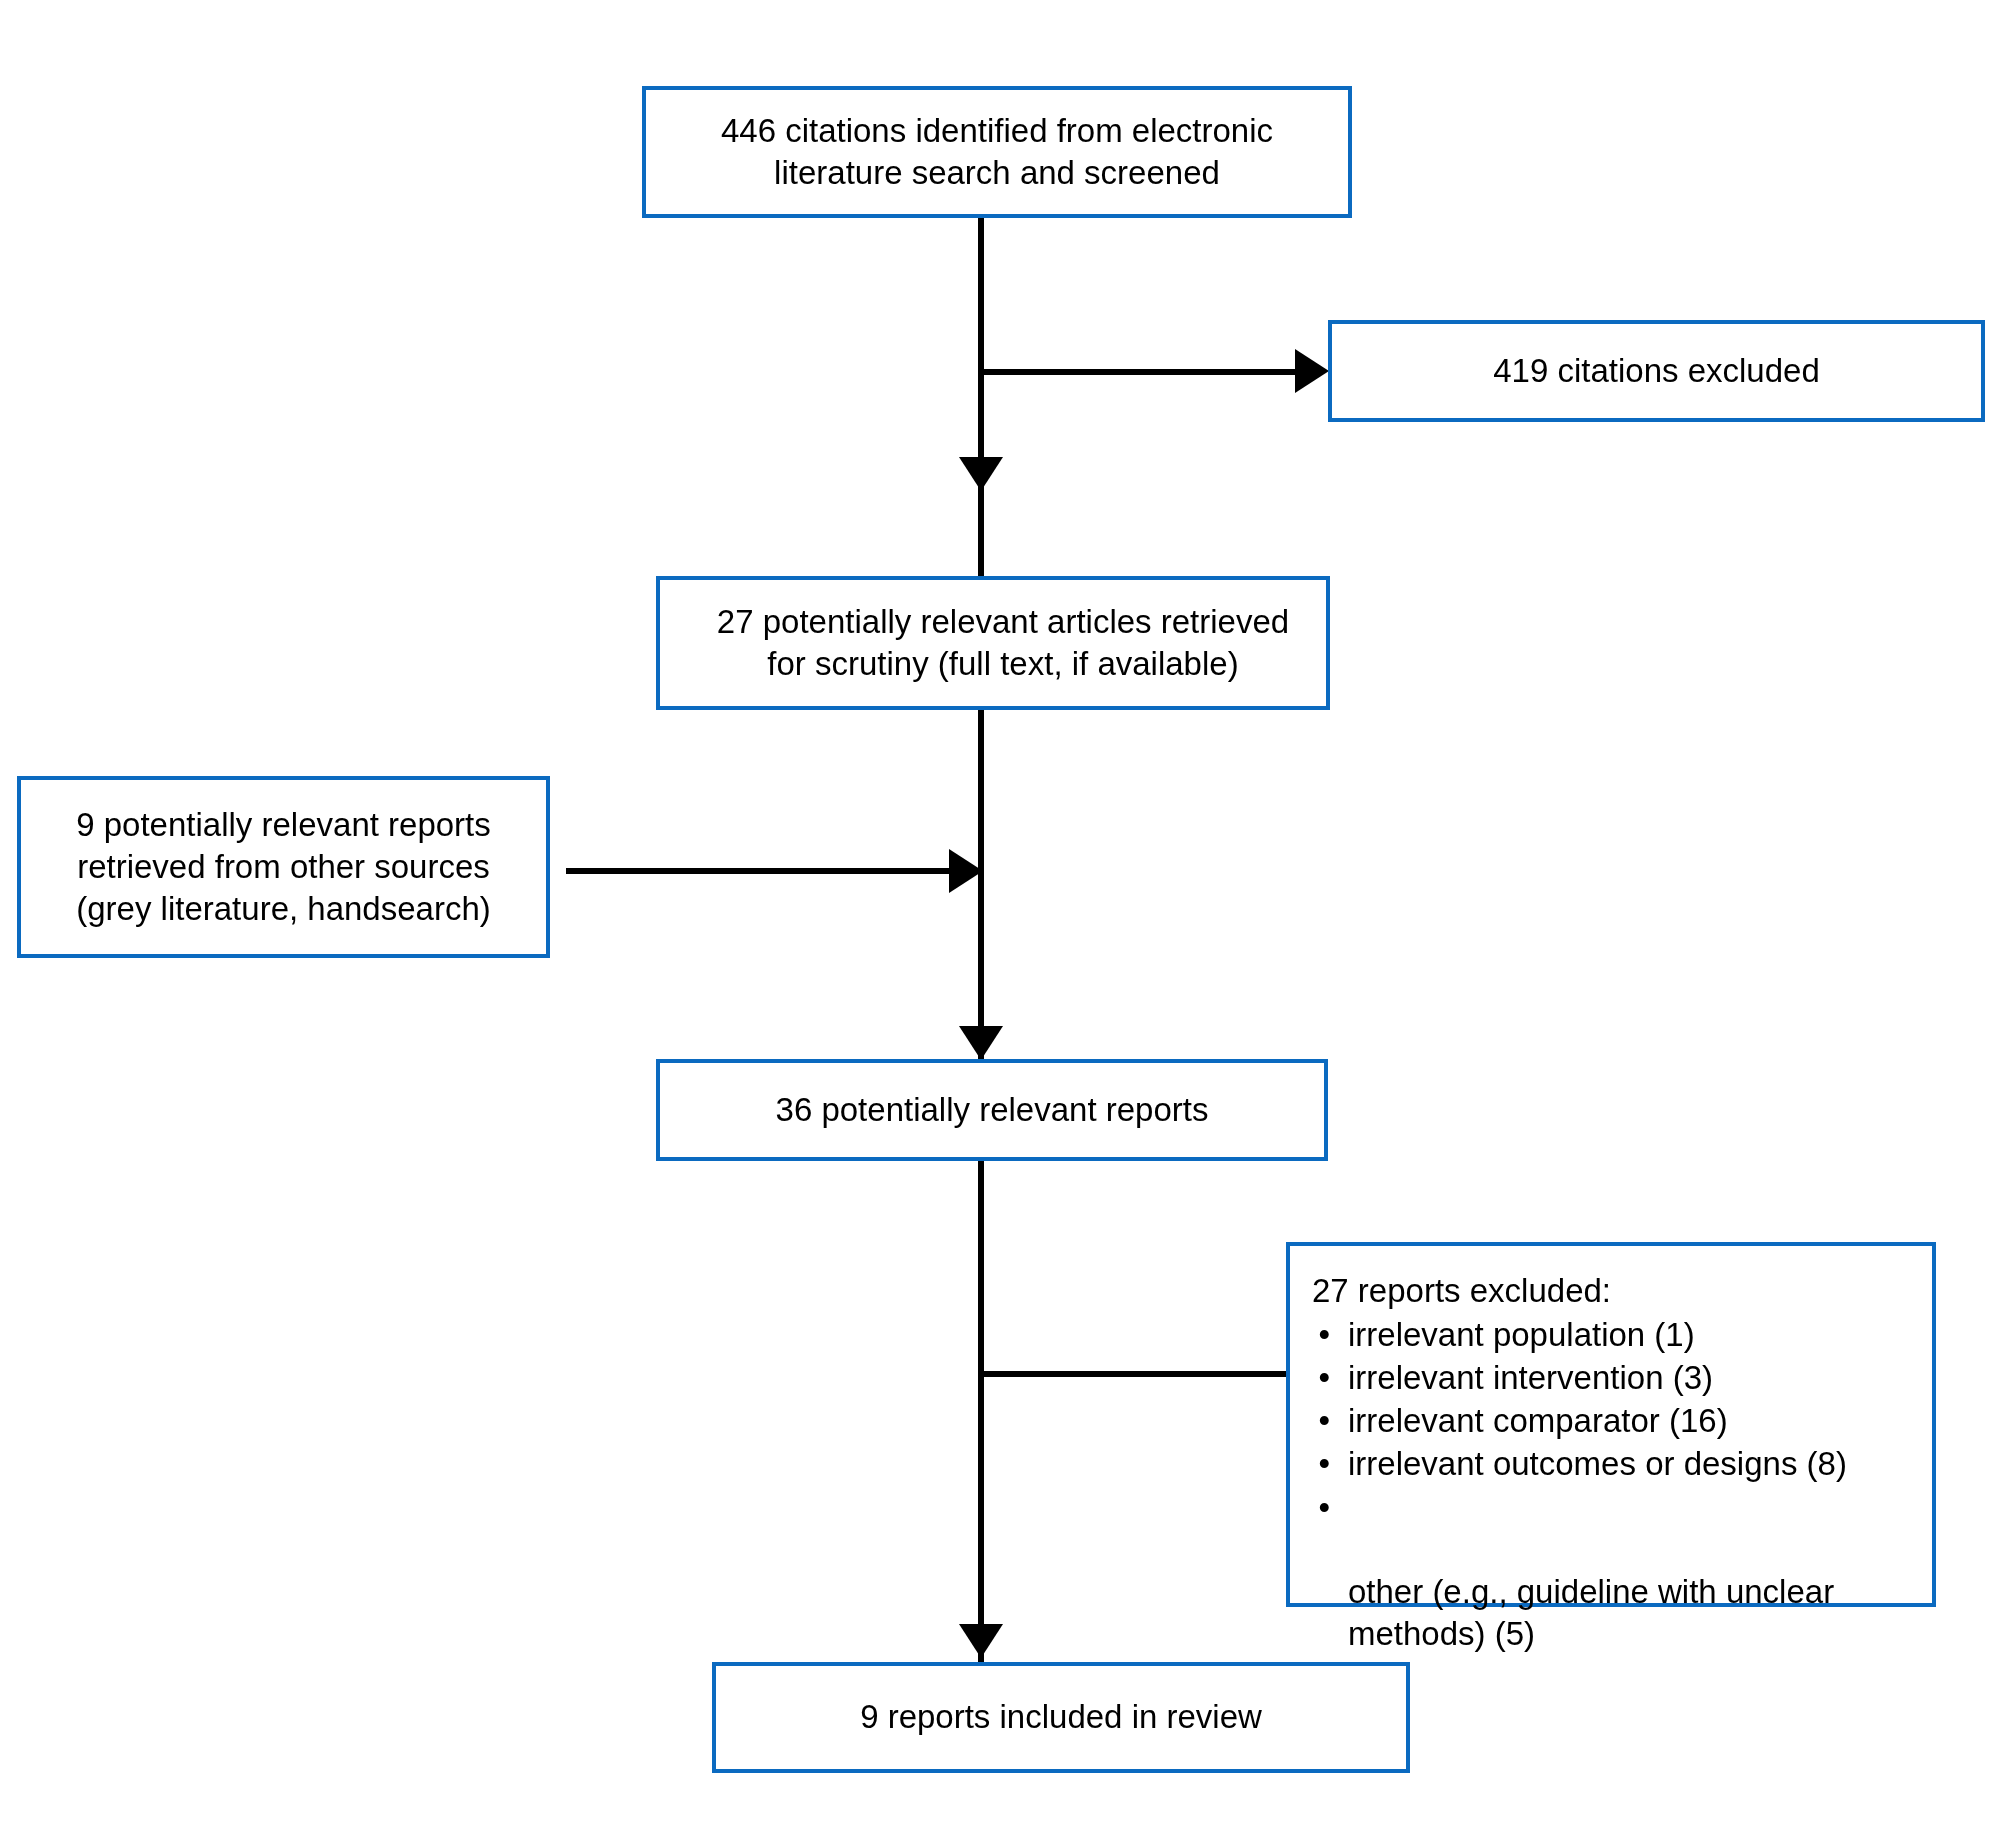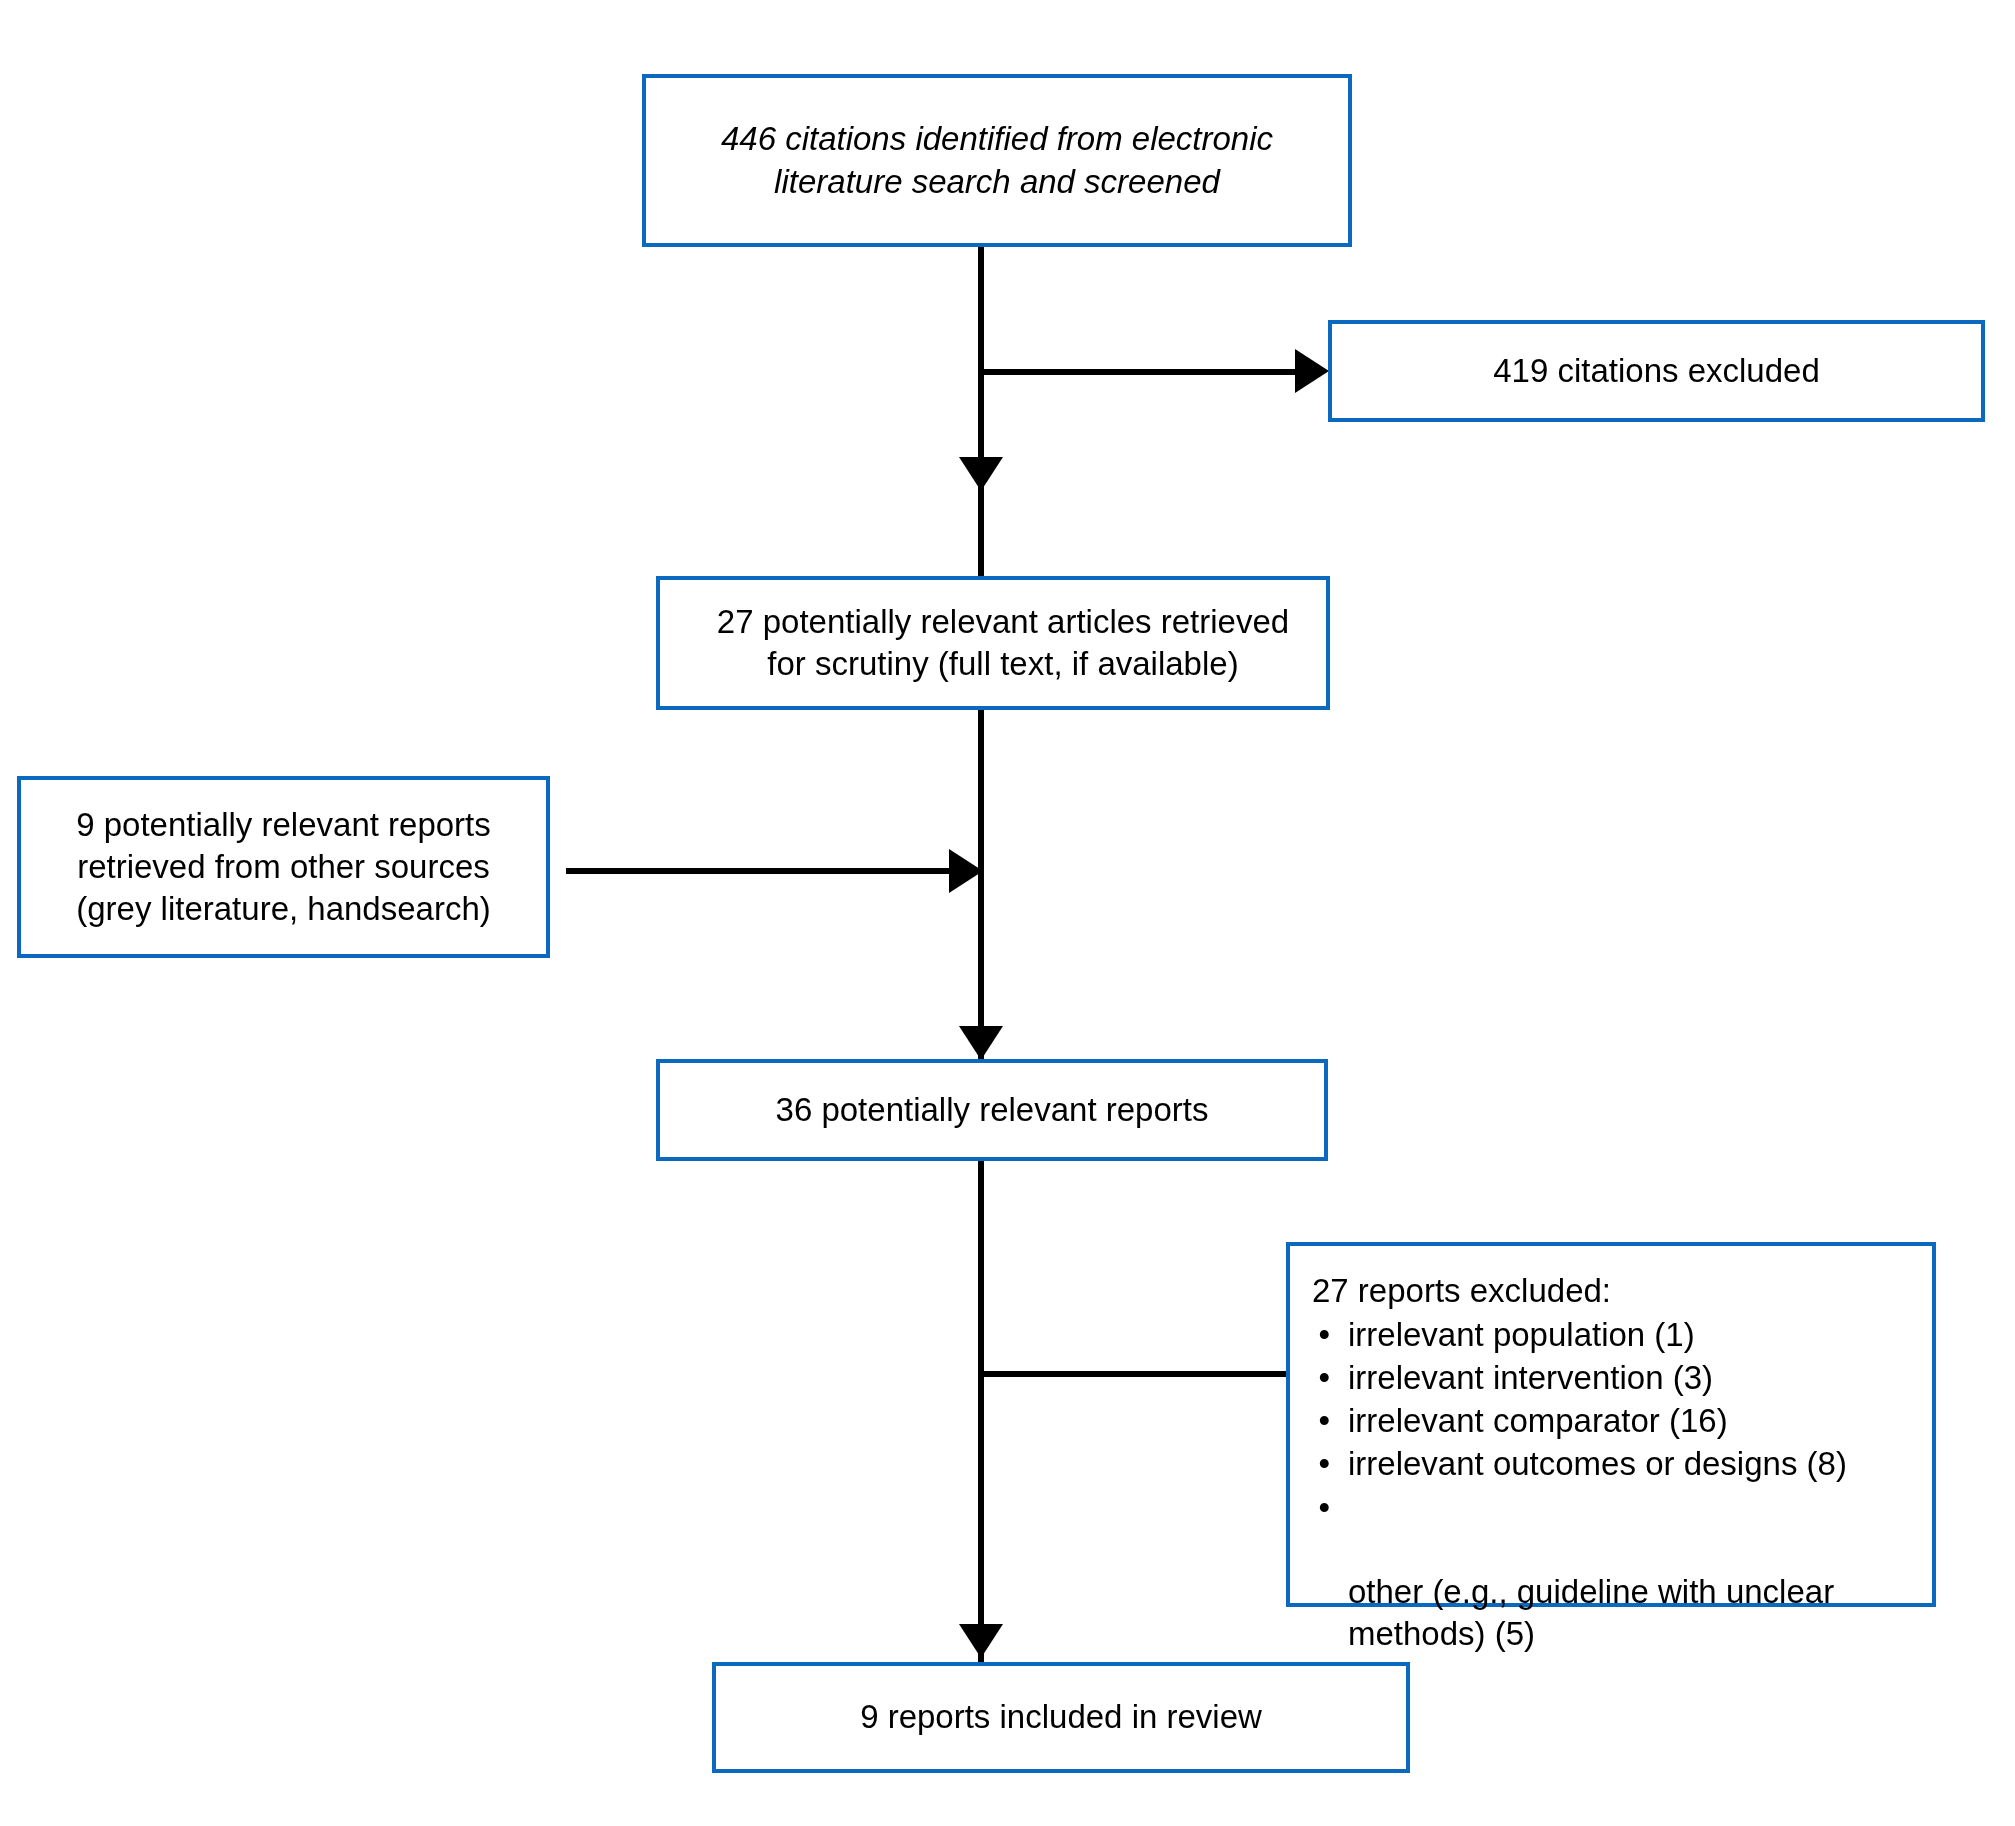--- a/index.html
+++ b/index.html
@@ -104,21 +104,21 @@
 
   <div class="hline" style="left:566px; top:868px; width:386px;"></div>
   <div class="arrow-right" style="left:949px; top:849px;"></div>
 
   <div class="vline" style="left:978px; top:1161px; height:506px;"></div>
   <div class="arrow-down" style="left:959px; top:1624px;"></div>
 
   <div class="hline" style="left:978px; top:1371px; width:331px;"></div>
   <div class="arrow-right" style="left:1307px; top:1352px;"></div>
 
-  <div class="node" style="left:642px; top:74px; width:710px; height:173px;font-style:italic;">
+  <div class="node" style="left:642px; top:86px; width:710px; height:132px;">
     <span class="txt">446 citations identified from electronic
 literature search and screened</span>
   </div>
 
   <div class="node" style="left:1328px; top:320px; width:657px; height:102px;">
     <span class="txt">419 citations excluded</span>
   </div>
 
   <div class="node" style="left:656px; top:576px; width:674px; height:134px;padding-left:20px;">
     <span class="txt">27 potentially relevant articles retrieved

